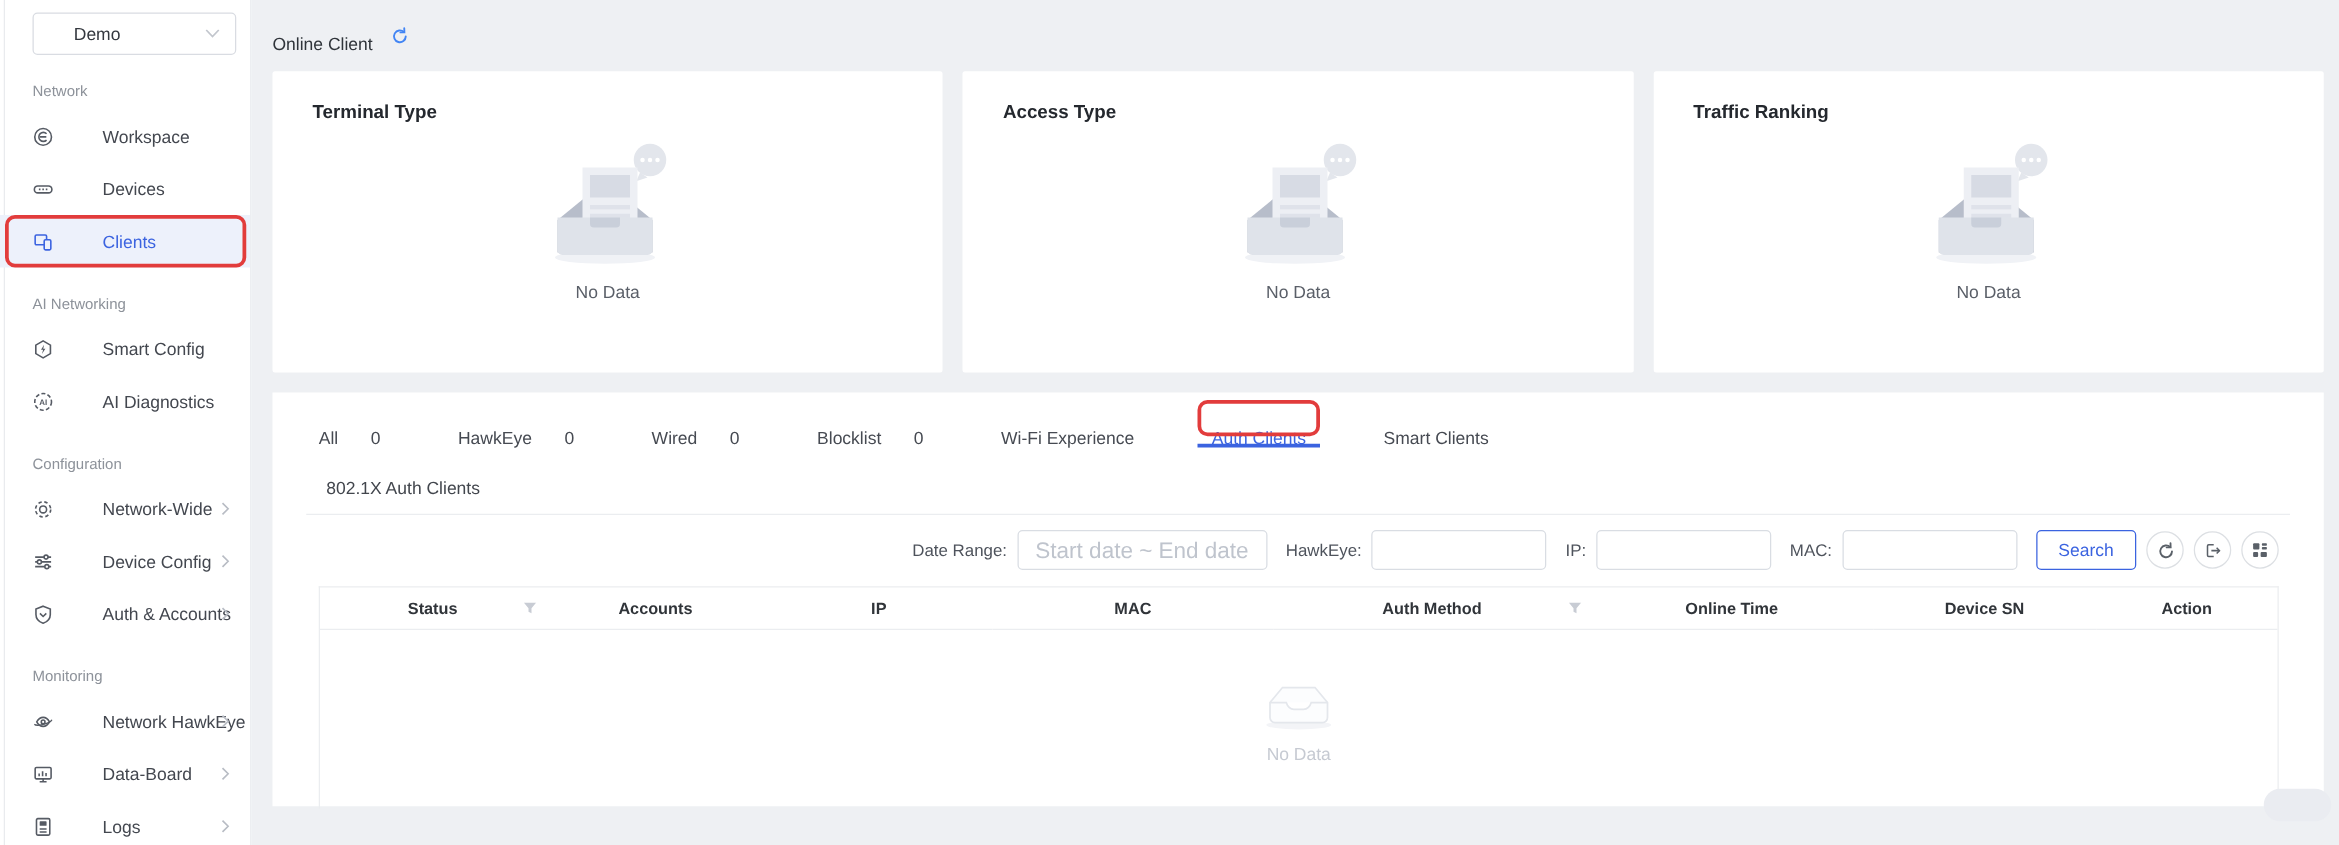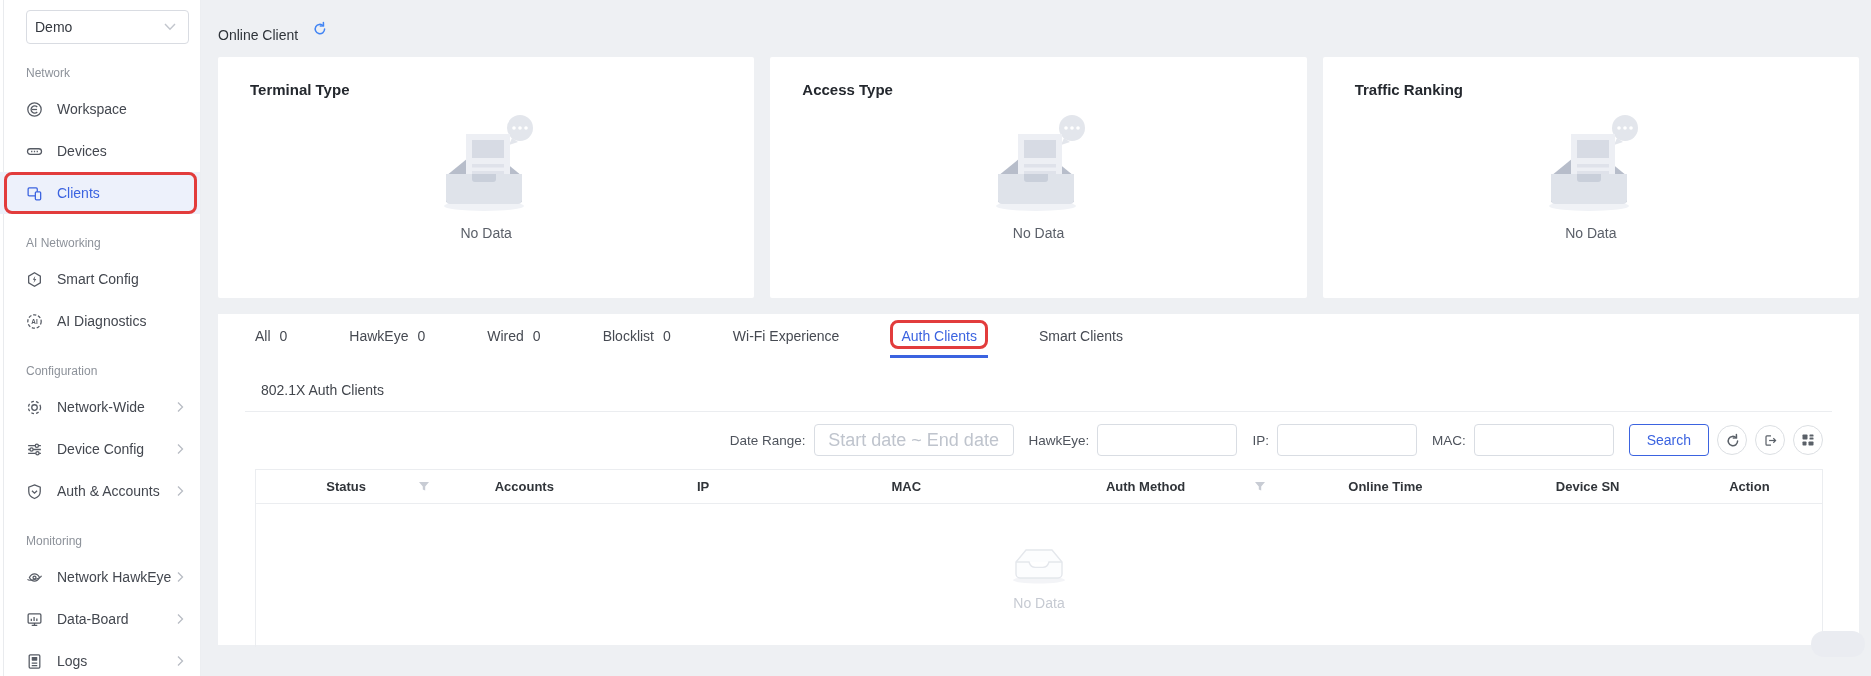--- a/index.html
+++ b/index.html
@@ -6,44 +6,44 @@
   body{
     width:1871px;height:676px;overflow:hidden;position:relative;
     background:#eef0f3;
     font-family:"Liberation Sans","DejaVu Sans",sans-serif;
     -webkit-font-smoothing:antialiased;
   }
   
   .sidebar{position:absolute;left:0;top:0;width:200px;height:676px;background:#fff;border-right:1px solid #eceef1;z-index:3;}
   .left-rail{position:absolute;left:3px;top:0;bottom:0;width:1px;background:#e9ebee;}
   .ws-select{margin:10px 0 0 26px;width:163px;height:34px;box-sizing:border-box;border:1px solid #d9dce2;border-radius:4px;
-    display:flex;align-items:center;justify-content:space-between;padding:0 12px 0 8px;background:#fff;cursor:pointer;}
+    display:flex;align-items:center;justify-content:space-between;padding:0 12px 0 32px;background:#fff;cursor:pointer;}
   .ws-select .ws-val{font-size:14px;color:#34383f;}
   .side-section{margin:22px 0 8px 26px;font-size:12px;color:#8d929a;}
-  .side-item{height:42px;display:flex;align-items:center;padding-left:26px;position:relative;cursor:pointer;}
+  .side-item{height:42px;display:flex;align-items:center;padding-left:26px;position:relative;cursor:pointer;gap:25px;}
   .side-item .icn{width:17px;height:17px;display:inline-flex;margin-right:14px;flex:none;}
   .side-item .side-label{font-size:14px;color:#43474f;}
   .side-item.active{background:#edf1fb;}
   .side-item.active .side-label{color:#3b63e0;}
   .side-item.annotated::before{content:"";position:absolute;left:4px;right:3px;top:0;bottom:0;border:3px solid #e23c3c;border-radius:8px;pointer-events:none;}
   .chev{position:absolute;right:16px;top:50%;transform:translateY(-50%);display:inline-flex;}
   
   .main{position:absolute;left:201px;top:0;right:0;bottom:0;}
   .page-header{height:57px;display:flex;align-items:center;padding-left:17px;gap:14px;}
   .page-title{font-size:14px;color:#2f343a;margin-top:12px;}
   .refresh-top{display:inline-flex;cursor:pointer;}
   .cards{display:flex;gap:16px;margin:0 12px 0 17px;height:241px;}
   .card{flex:1;background:#fff;border-radius:2px;padding:24px 32px;box-sizing:border-box;}
   .card-title{font-size:15px;font-weight:bold;color:#24282e;}
   .card-body{display:flex;flex-direction:column;align-items:center;margin-top:14px;}
   .card-empty-text{margin-top:13px;font-size:14px;color:#5a5f68;}
   
   .panel{margin:16px 12px 0 17px;background:#fff;height:331px;box-sizing:border-box;position:relative;}
   .tabs-row{display:flex;align-items:center;gap:62px;padding:0 37px;height:44px;}
-  .tab{font-size:14px;color:#464a52;display:flex;align-items:center;gap:9px;height:100%;position:relative;cursor:pointer;}
+  .tab{font-size:14px;color:#464a52;display:flex;align-items:flex-end;gap:26px;height:100%;position:relative;cursor:pointer;}
   .tab.active{color:#3b63e0;}
   .tab.annotated::before{content:"";position:absolute;left:-11px;right:-11px;top:6px;bottom:9px;border:3px solid #e23c3c;border-radius:8px;pointer-events:none;}
   .tab.active::after{content:"";position:absolute;left:-11px;right:-11px;bottom:0;height:3px;background:#3b63e0;}
   .subtabs{margin:14px 27px 0;display:flex;border-bottom:1px solid #ebedf0;}
   .subtab{padding:10px 16px 13px;font-size:14px;color:#42464d;display:flex;align-items:center;gap:8px;cursor:pointer;}
   .subtab.active{color:#3b63e0;border-bottom:2px solid #3b63e0;margin-bottom:-1px;}
   .subtab + .subtab{margin-left:30px;}
   .filter-row{display:flex;align-items:center;justify-content:flex-end;margin:11px 36px 0;height:34px;}
   .fgroup{display:flex;align-items:center;gap:8px;margin-left:15px;}
   .flabel{font-size:13.5px;color:#4e535c;}

